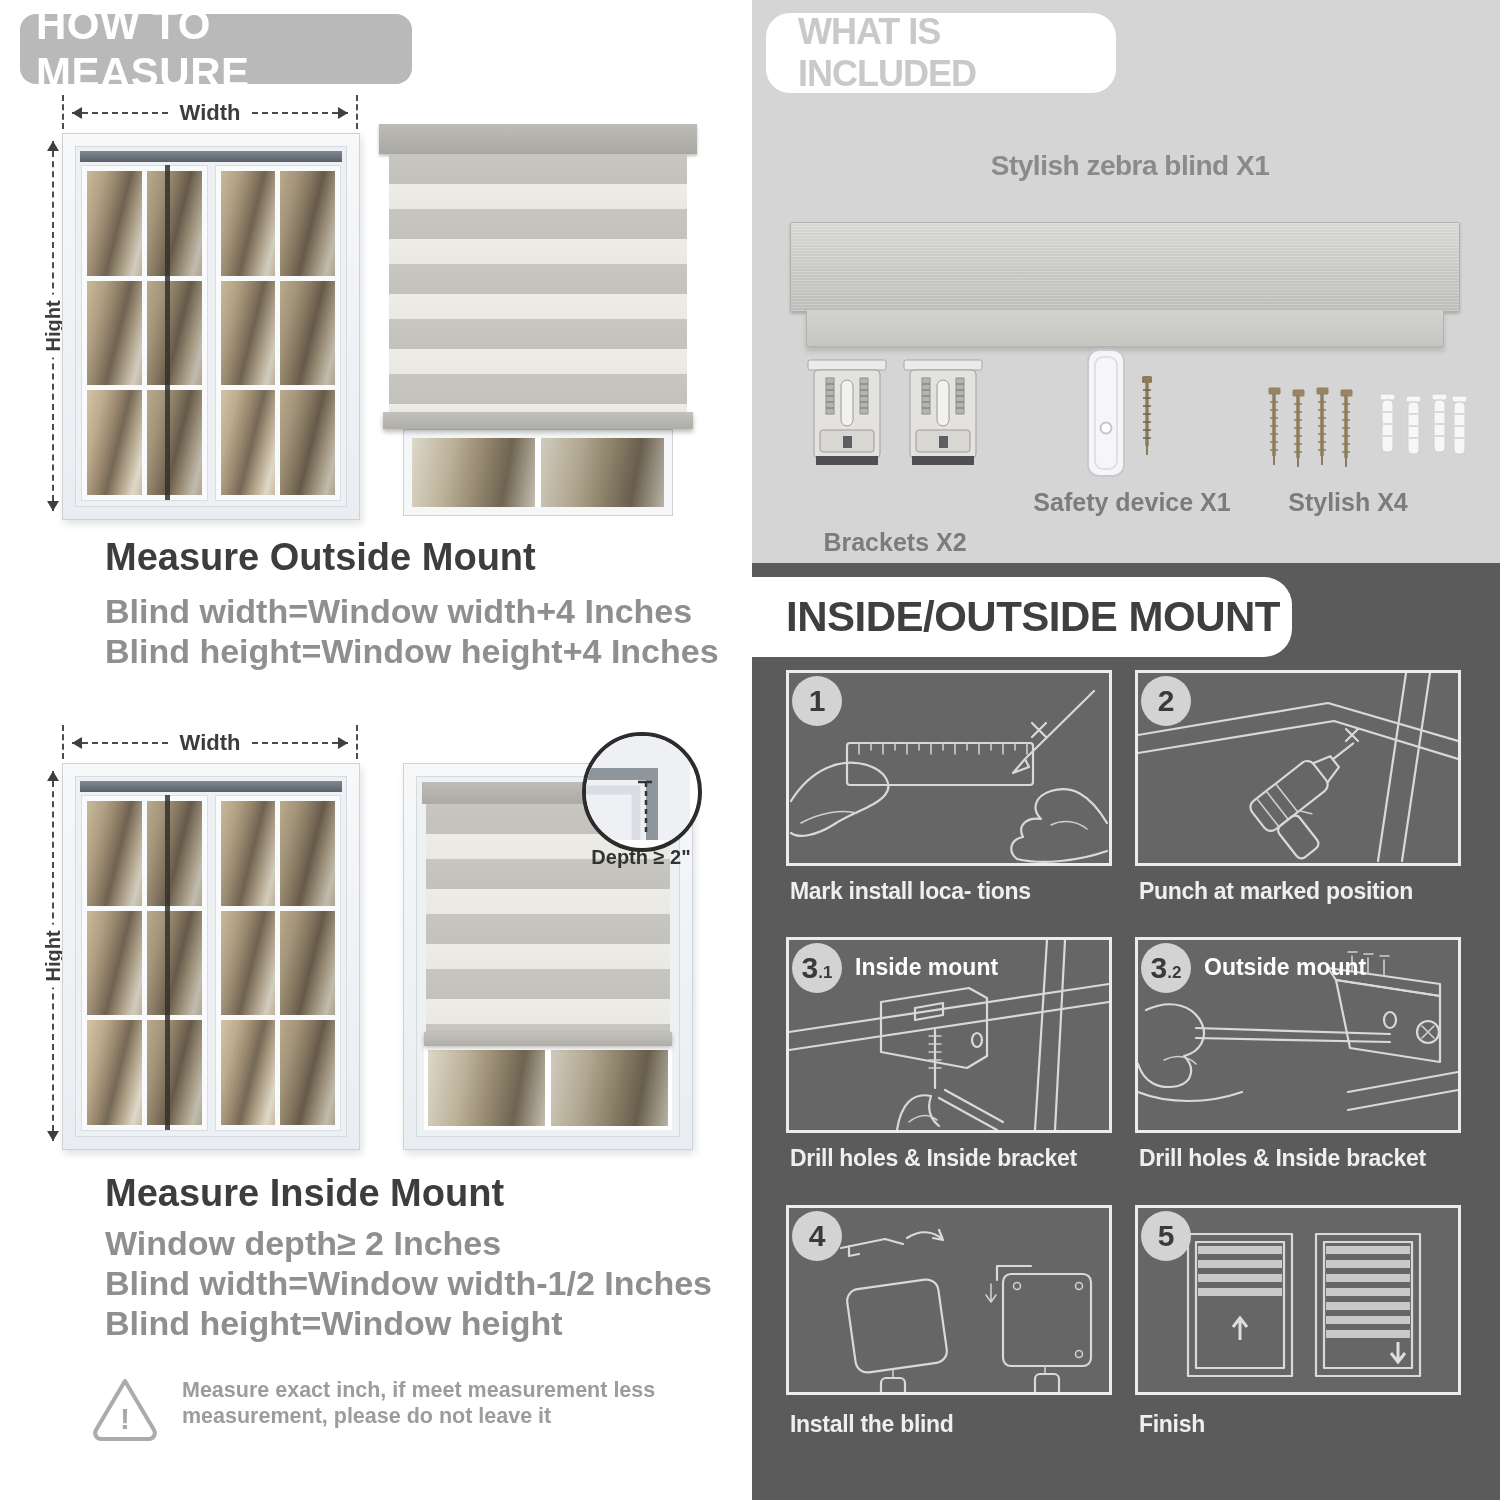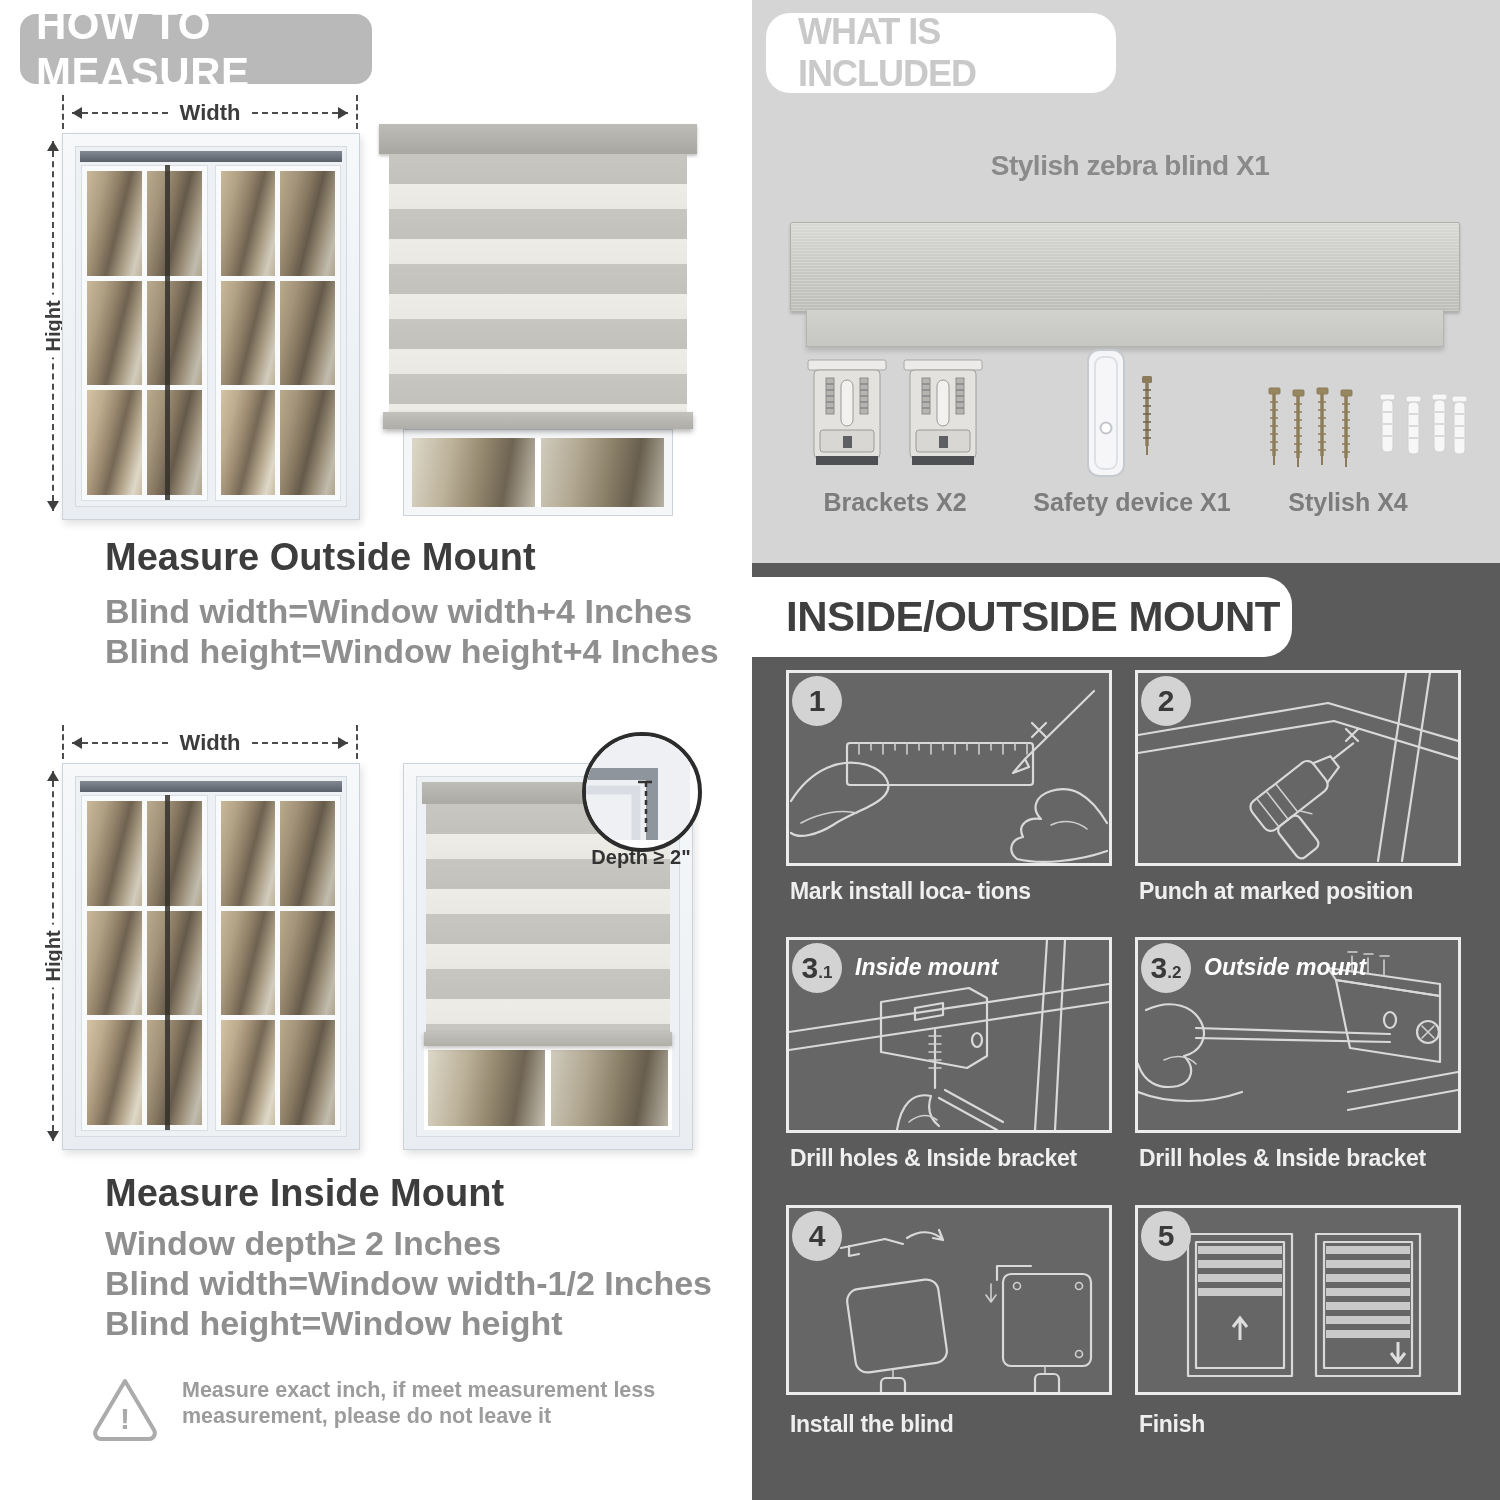--- a/index.html
+++ b/index.html
@@ -1,21 +1,21 @@
 <!DOCTYPE html>
 <html><head>
 <meta charset="utf-8">
 <style>
   html,body{margin:0;padding:0;}
   body{width:1500px;height:1500px;position:relative;background:#ffffff;
        font-family:"Liberation Sans","DejaVu Sans",sans-serif;overflow:hidden;}
   .abs{position:absolute;}
 
   
-  .lheader{left:20px;top:14px;width:352px;height:70px;background:#b9b9b9;border-radius:16px;
+  .lheader{left:20px;top:14px;width:392px;height:70px;background:#b9b9b9;border-radius:16px;
            display:flex;align-items:center;padding-left:16px;box-sizing:border-box;}
   .lheader span{color:#ffffff;font-weight:bold;font-size:42px;letter-spacing:.5px;}
 
   
   .dimx{height:26px;}
   .dimx .line{position:absolute;left:10px;right:10px;top:12px;border-top:2px dashed #4c4c4c;}
   .dimx .ah{position:absolute;top:7px;width:0;height:0;border:6px solid transparent;}
   .dimx .ah.l{left:4px;border-right:10px solid #3f3f3f;}
   .dimx .ah.r{right:4px;border-left:10px solid #3f3f3f;}
   .dimx .ext{position:absolute;top:-5px;height:34px;border-left:2px dashed #4c4c4c;}
@@ -98,21 +98,21 @@
 
   .rheader2{left:752px;top:577px;width:540px;height:80px;background:#ffffff;border-radius:0 28px 28px 0;
             display:flex;align-items:center;padding-left:34px;box-sizing:border-box;z-index:2;}
   .rheader2 span{color:#3f3f3f;font-weight:bold;font-size:42px;letter-spacing:-0.5px;}
 
   .stepbox{width:326px;height:196px;background:#666666;border:3px solid #ececec;box-sizing:border-box;}
   .stepbox.short{height:190px;}
   .badge{position:absolute;top:3px;left:3px;width:50px;height:50px;border-radius:50%;background:#d3d3d3;
          color:#3a3a3a;display:flex;align-items:center;justify-content:center;font-weight:bold;font-size:30px;}
   .badge .sub{font-size:17px;margin-top:10px;}
-  .stitle{position:absolute;left:66px;top:14px;font-size:23px;font-weight:bold;color:#ffffff;white-space:nowrap;font-style:italic;}
+  .stitle{position:absolute;left:66px;top:14px;font-size:23px;font-weight:bold;color:#ffffff;white-space:nowrap;}
   .caption{font-size:23px;font-weight:bold;color:#efefef;letter-spacing:-0.3px;white-space:nowrap;}
   .stepart{position:absolute;inset:0;}
   svg .ln{fill:none;stroke:#d9d9d9;stroke-width:2.2;stroke-linecap:round;stroke-linejoin:round;}
   svg .lt{fill:none;stroke:#cfcfcf;stroke-width:1.6;stroke-linecap:round;}
 </style>
 </head>
 <body>
 
 <div class="abs lheader">
   <span>HOW TO MEASURE</span>
@@ -351,21 +351,21 @@
         </g>
       <g transform="translate(192,16)">
           <rect x="-2" y="0" width="15" height="6" rx="2"></rect>
           <rect x="0" y="6" width="11" height="52" rx="4"></rect>
           <path d="M1,18h9M1,30h9M1,42h9" fill="none" stroke-width="1.4"></path>
         </g>
     </g>
   </svg>
 </div>
 
-<div class="abs hw-lbl" style="left:800px;width:190px;">Brackets X2</div>
+<div class="abs hw-lbl" style="left:800px;width:190px;margin-top:40px;">Brackets X2</div>
 <div class="abs hw-lbl" style="left:1022px;width:220px;">Safety device X1</div>
 <div class="abs hw-lbl" style="left:1268px;width:160px;">Stylish X4</div>
 
 <div class="abs rheader2">
   <span>INSIDE/OUTSIDE MOUNT</span>
 </div>
 
 <div class="abs stepbox" style="left:786px;top:670px;">
   <svg class="stepart" width="320" height="190" viewBox="0 0 320 190">
     <path class="ln" d="M2,128 C22,96 52,84 78,92 C97,98 104,112 96,122 C86,134 62,140 44,152 C28,162 10,166 2,160"></path>

